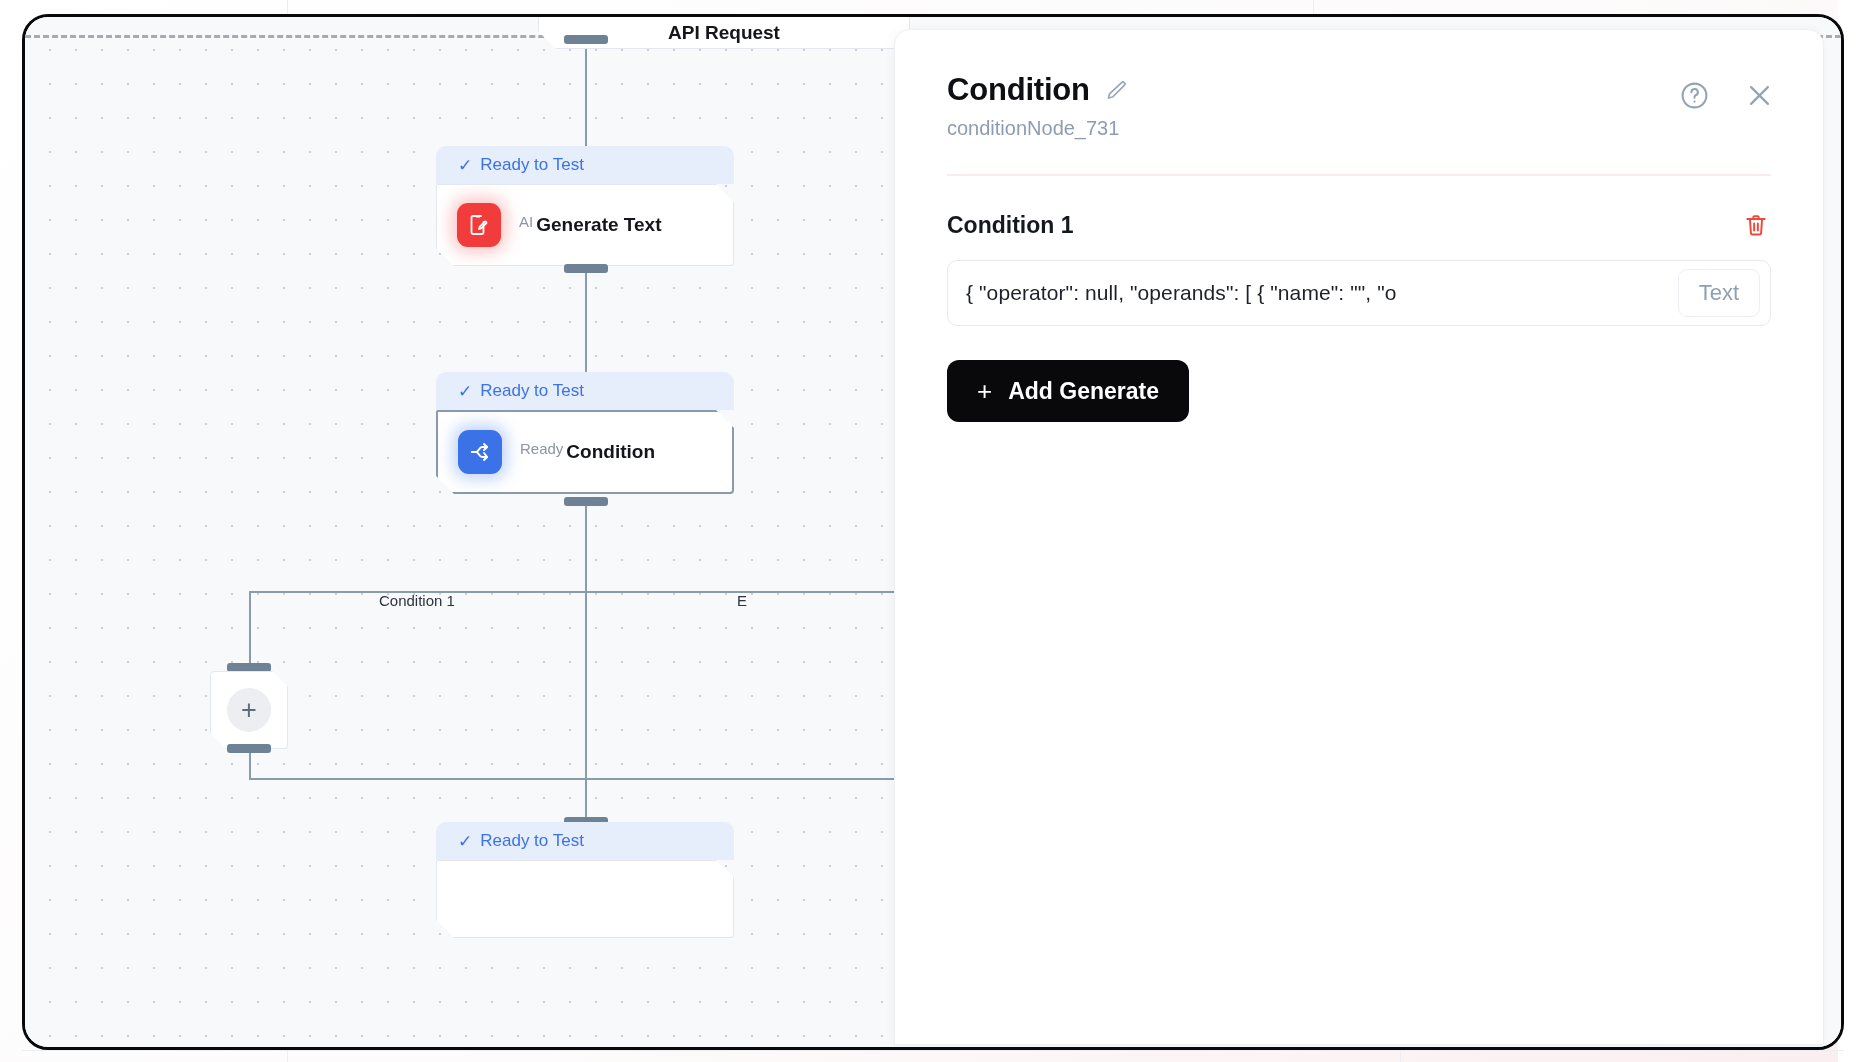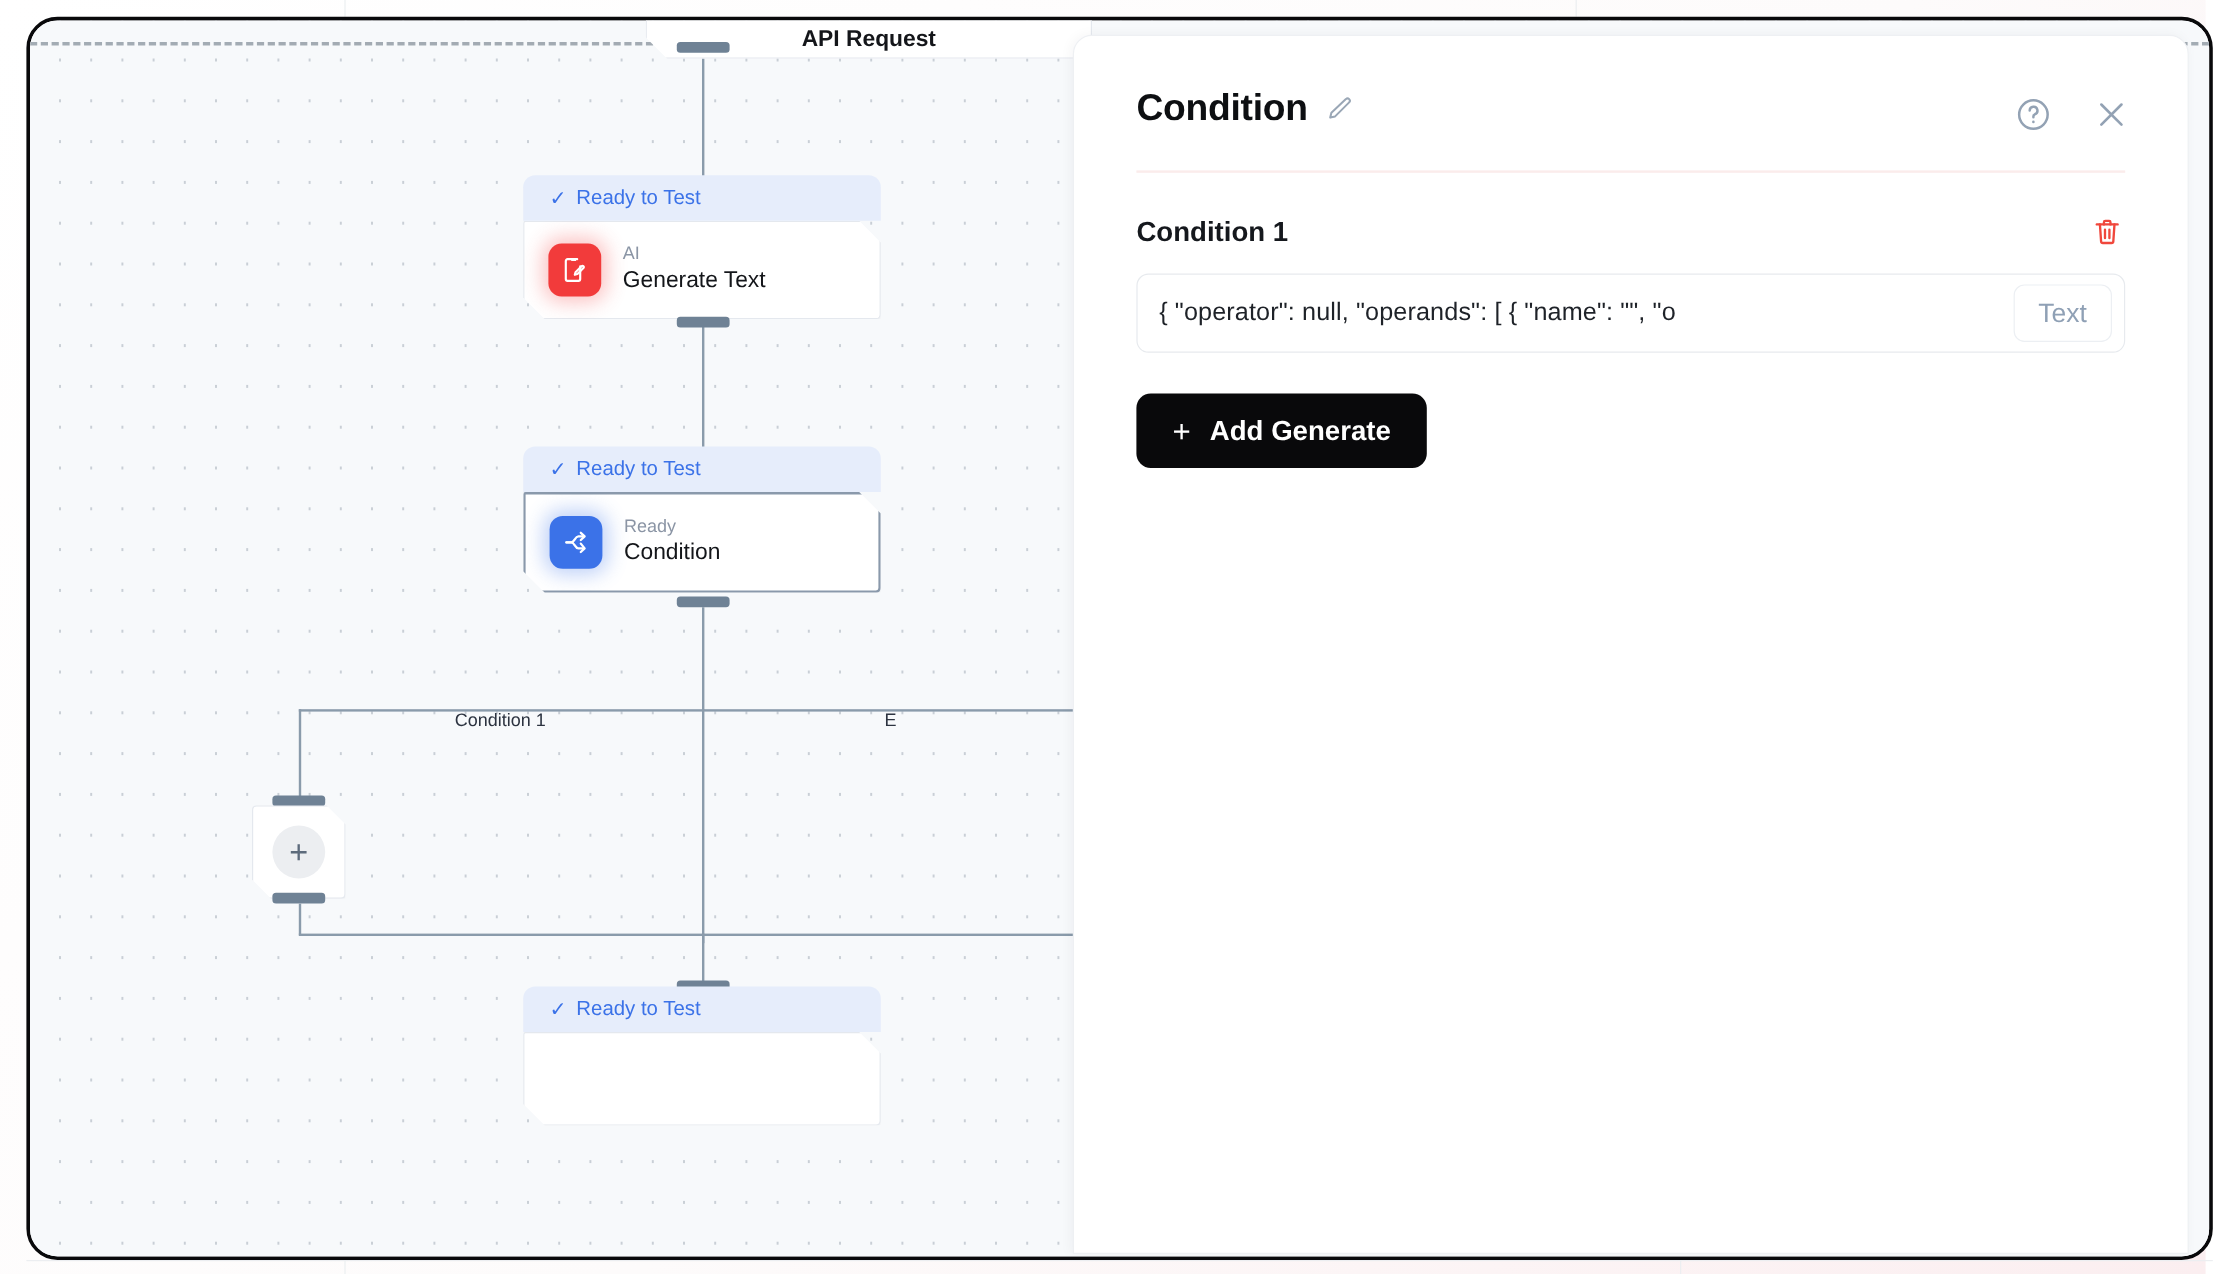--- a/index.html
+++ b/index.html
@@ -93,23 +93,23 @@
 
   .node-icon {
     width: 44px; height: 44px;
     border-radius: 11px;
     display: flex; align-items: center; justify-content: center;
     flex: 0 0 auto;
   }
   .node-icon.ai  { background: #f23b3b; box-shadow: 0 0 16px 5px rgba(242,59,59,.30); }
   .node-icon.flow{ background: #3b72e8; box-shadow: 0 0 16px 5px rgba(59,114,232,.32); }
 
-  .node-text { display: flex; flex-direction: column; gap: 3px; }
+  .node-text { display: flex; flex-direction: row; gap: 3px; }
   .node-kind  { font-size: 15px; color: #8b95a5; line-height: 1.1; }
-  .node-title { font-size: 19px; color: #14161a; font-weight: 400; line-height: 1.2; }
+  .node-title { font-size: 19px; color: #14161a; font-weight: 700; line-height: 1.2; }
 
   
   .port {
     position: absolute;
     width: 44px; height: 9px;
     background: #6f8295;
     border-radius: 3px;
   }
   .wire-v { position: absolute; width: 2px; background: #8a9bab; }
   .wire-h { position: absolute; height: 2px; background: #8a9bab; }
@@ -361,20 +361,21 @@
 
       <div class="panel-head">
         <div class="panel-title-row">
           <span class="panel-title">Condition</span>
           <span class="edit-pencil">
             <svg width="24" height="24" viewBox="0 0 24 24" fill="none" stroke="currentColor" stroke-width="1.7" stroke-linecap="round" stroke-linejoin="round">
               <path d="M17.6 4.6a1.9 1.9 0 0 1 2.7 2.7L8.6 19 4.5 20l1-4.1z"></path>
             </svg>
           </span>
         </div>
+        <div class="panel-subtitle">conditionNode_731</div>
 
         <div class="panel-head-actions">
           <span class="head-icon">
             <svg width="31" height="31" viewBox="0 0 24 24" fill="none" stroke="currentColor" stroke-width="1.6" stroke-linecap="round" stroke-linejoin="round">
               <circle cx="12" cy="12" r="9.2"></circle>
               <path d="M9.6 9.4a2.5 2.5 0 1 1 3.3 2.4c-.6.25-.9.75-.9 1.45v.45"></path>
               <circle cx="12" cy="16.7" r=".85" fill="currentColor" stroke="none"></circle>
             </svg>
           </span>
           <span class="head-icon">

